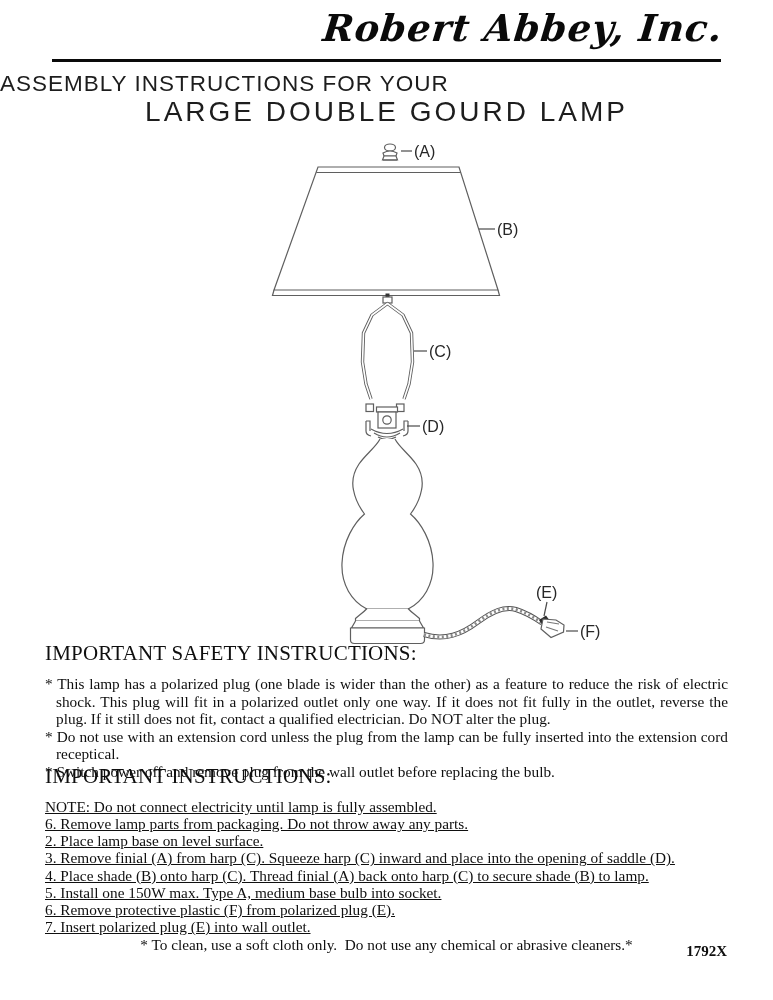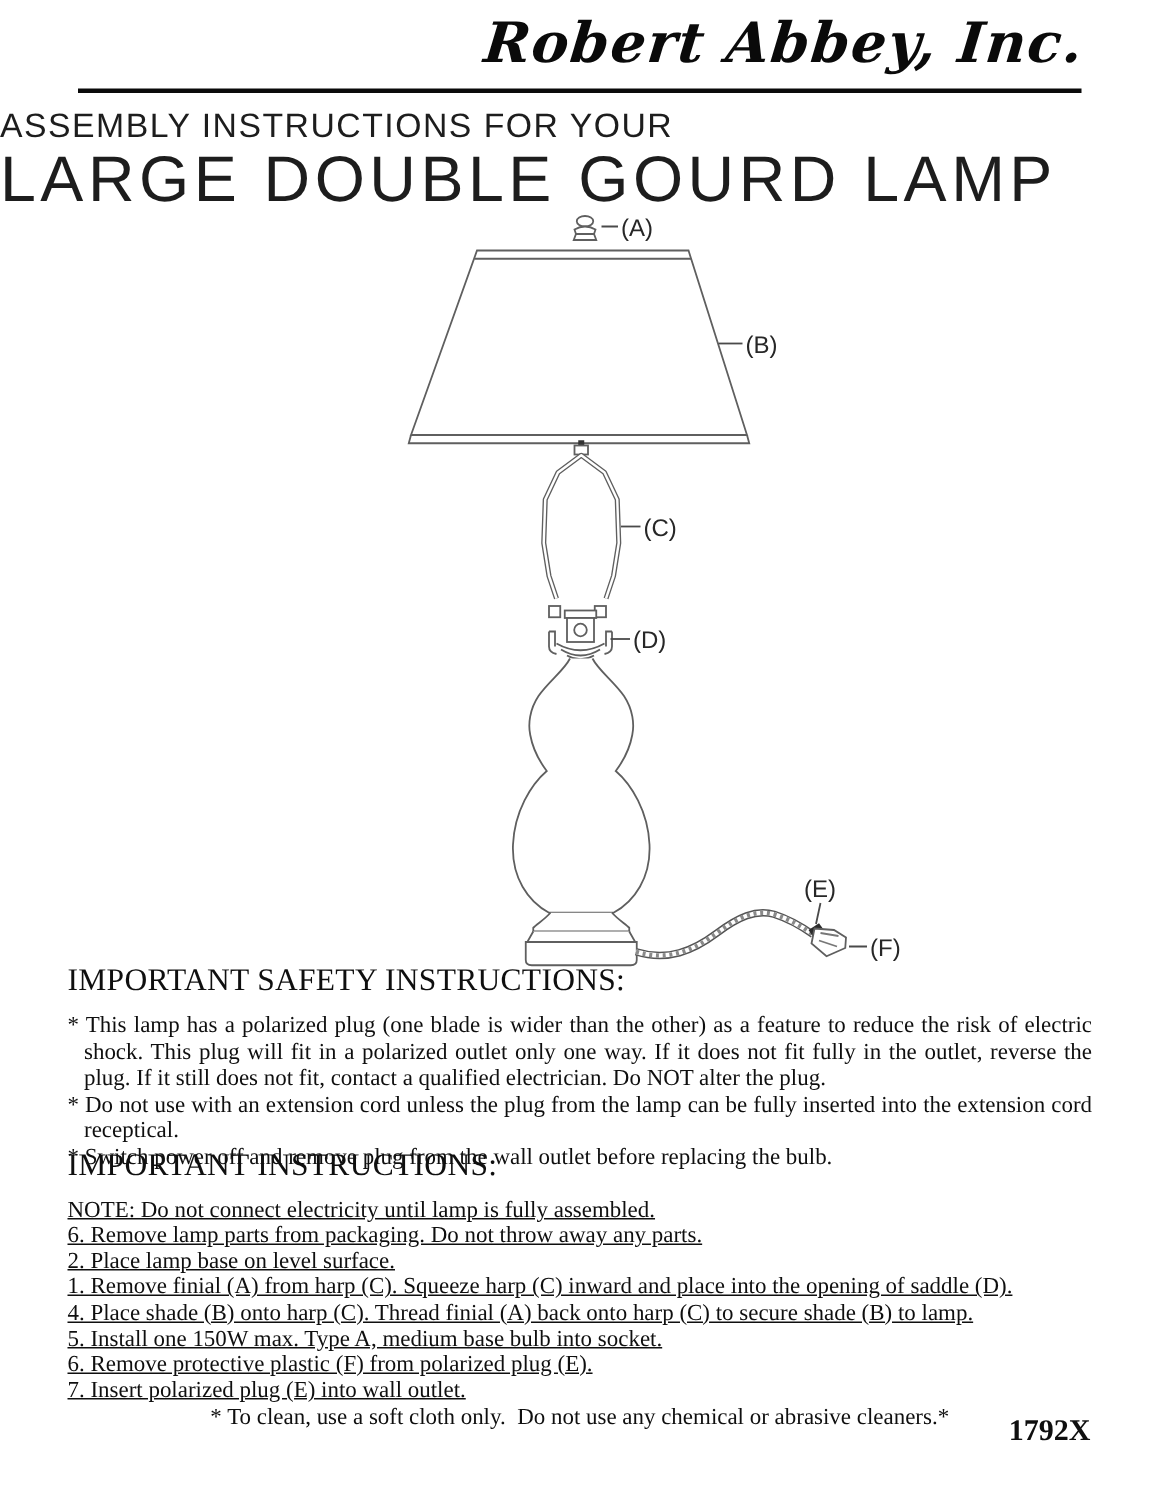--- a/index.html
+++ b/index.html
@@ -13,22 +13,22 @@
     font-family:"DejaVu Serif",serif;font-style:italic;font-weight:bold;
     font-size:37px;letter-spacing:1px;color:#0a0a0a;transform:skewX(-6deg);
     white-space:nowrap;
   }
   .header-rule{position:absolute;left:52px;right:52px;top:59px;height:3px;background:#0a0a0a;}
   .title1{
     position:absolute;top:71px;left:0;width:100%;text-align:left;
     font-family:"Liberation Sans",sans-serif;font-size:22.5px;letter-spacing:1px;color:#1d1d1d;
   }
   .title2{
-    position:absolute;top:96px;left:0;width:100%;
-    font-family:"Liberation Sans",sans-serif;font-size:43px;letter-spacing:3px;color:#1d1d1d;
+    position:absolute;top:96px;left:0;width:100%;text-align:center;
+    font-family:"Liberation Sans",sans-serif;font-size:28px;letter-spacing:3px;color:#1d1d1d;
   }
   
   .diagram{position:absolute;left:0;top:135px;width:773px;height:510px;}
   .diagram path,.diagram line,.diagram rect,.diagram ellipse,.diagram circle{vector-effect:none;}
   .diagram text{
     font-family:"Liberation Sans",sans-serif;font-size:16px;fill:#272727;
   }
   
   .section{position:absolute;left:45px;width:683px;}
   .safety{top:641px;}
@@ -40,21 +40,21 @@
     margin:0;font-size:15.3px;line-height:17.6px;text-align:justify;
     text-indent:-11px;padding-left:11px;color:#0f0f0f;
   }
   .assembly p{margin:0;font-size:15.3px;line-height:17.15px;color:#0f0f0f;text-decoration:underline;}
   .cleaning{
     position:absolute;left:45px;top:936px;width:683px;
     font-size:15.3px;white-space:pre-wrap;color:#0f0f0f;text-align:center;
   }
   .part-number{
     position:absolute;top:943px;right:46px;
-    font-size:20px;font-weight:bold;color:#0f0f0f;
+    font-size:15px;font-weight:bold;color:#0f0f0f;
   }
 </style>
 </head>
 <body>
 
 <div class="page">
 
   <div class="logo">Robert Abbey, Inc.</div>
   <div class="header-rule"></div>
   <div class="title1">ASSEMBLY INSTRUCTIONS FOR YOUR</div>
@@ -144,21 +144,21 @@
     <p>* This lamp has a polarized plug (one blade is wider than the other) as a feature to reduce the risk of electric shock. This plug will fit in a polarized outlet only one way. If it does not fit fully in the outlet, reverse the plug. If it still does not fit, contact a qualified electrician. Do NOT alter the plug.</p>
     <p>* Do not use with an extension cord unless the plug from the lamp can be fully inserted into the extension cord receptical.</p>
     <p>* Switch power off and remove plug from the wall outlet before replacing the bulb.</p>
   </section>
 
   <section class="section assembly">
     <h2>IMPORTANT INSTRUCTIONS:</h2>
     <p>NOTE: Do not connect electricity until lamp is fully assembled.</p>
     <p>6. Remove lamp parts from packaging. Do not throw away any parts.</p>
     <p>2. Place lamp base on level surface.</p>
-    <p>1. Remove finial (A) from harp (C). Squeeze harp (C) inward and place into the opening of saddle (D).</p>
+    <p>3. Remove finial (A) from harp (C). Squeeze harp (C) inward and place into the opening of saddle (D).</p>
     <p>4. Place shade (B) onto harp (C). Thread finial (A) back onto harp (C) to secure shade (B) to lamp.</p>
     <p>5. Install one 150W max. Type A, medium base bulb into socket.</p>
     <p>6. Remove protective plastic (F) from polarized plug (E).</p>
     <p>7. Insert polarized plug (E) into wall outlet.</p>
   </section>
 
   <div class="cleaning">* To clean, use a soft cloth only.  Do not use any chemical or abrasive cleaners.*</div>
   <div class="part-number">1792X</div>
 
 </div>

